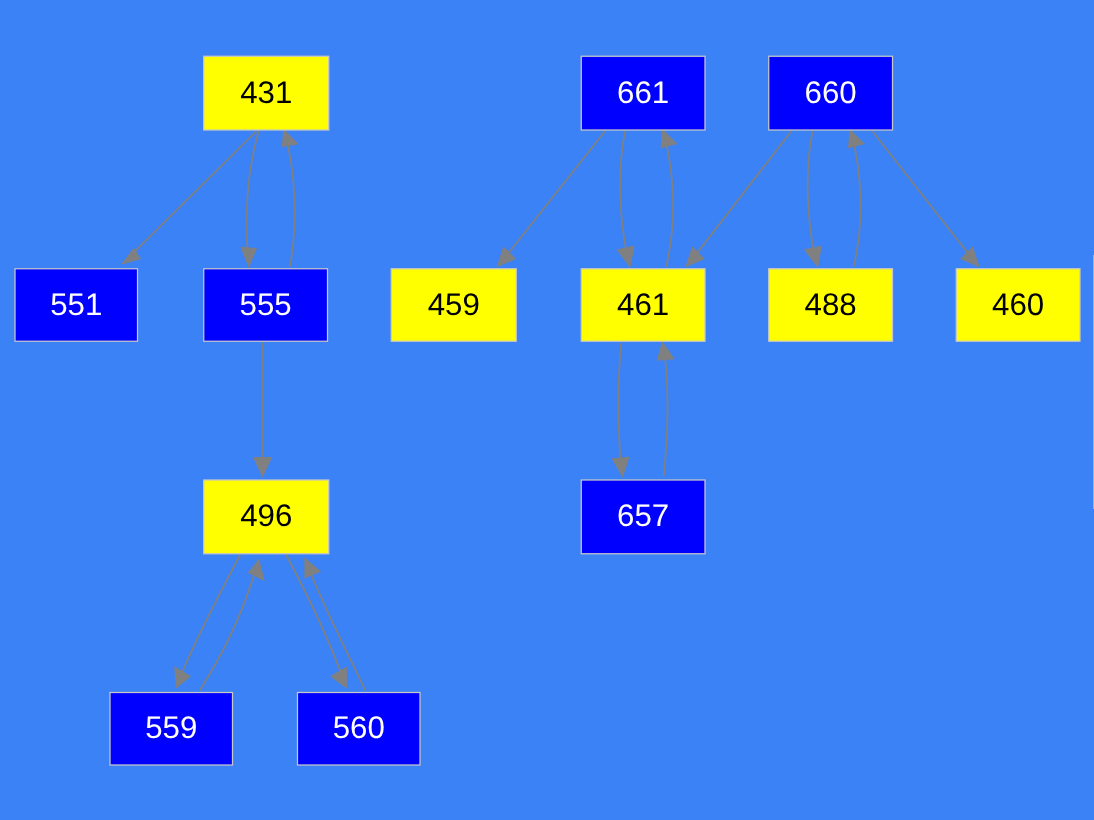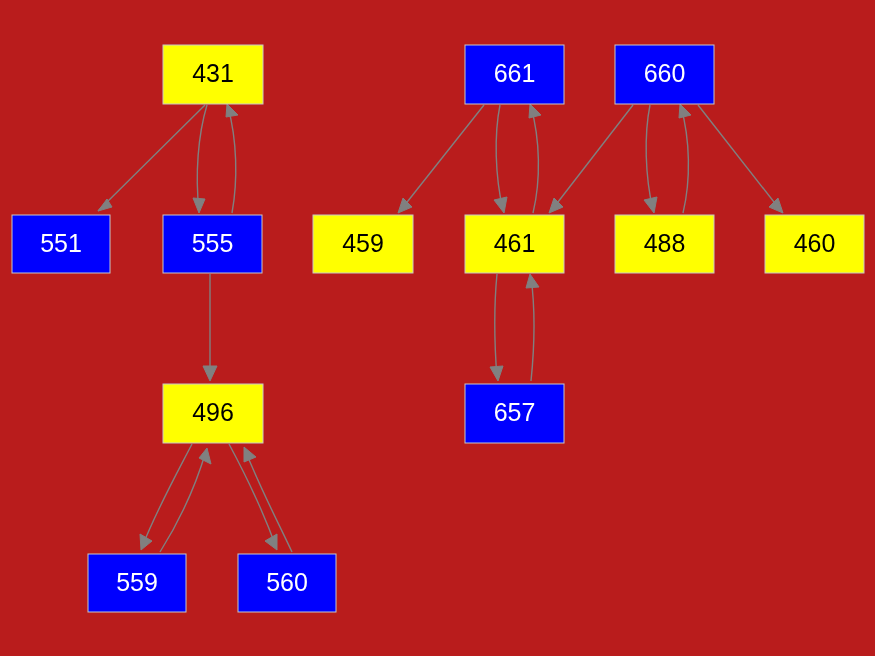--- a/index.html
+++ b/index.html
@@ -7,21 +7,21 @@
     padding: 0;
     background: #ffffff;
   }
   body {
     font-family: "Liberation Sans", sans-serif;
   }
   #graph-canvas {
     position: relative;
     width: 875px;
     height: 656px;
-    background: #b91c1c;
+    background: #3b82f6;
     overflow: hidden;
   }
   svg.graph-svg {
     position: absolute;
     left: 0;
     top: 0;
     width: 875px;
     height: 656px;
     display: block;
   }

